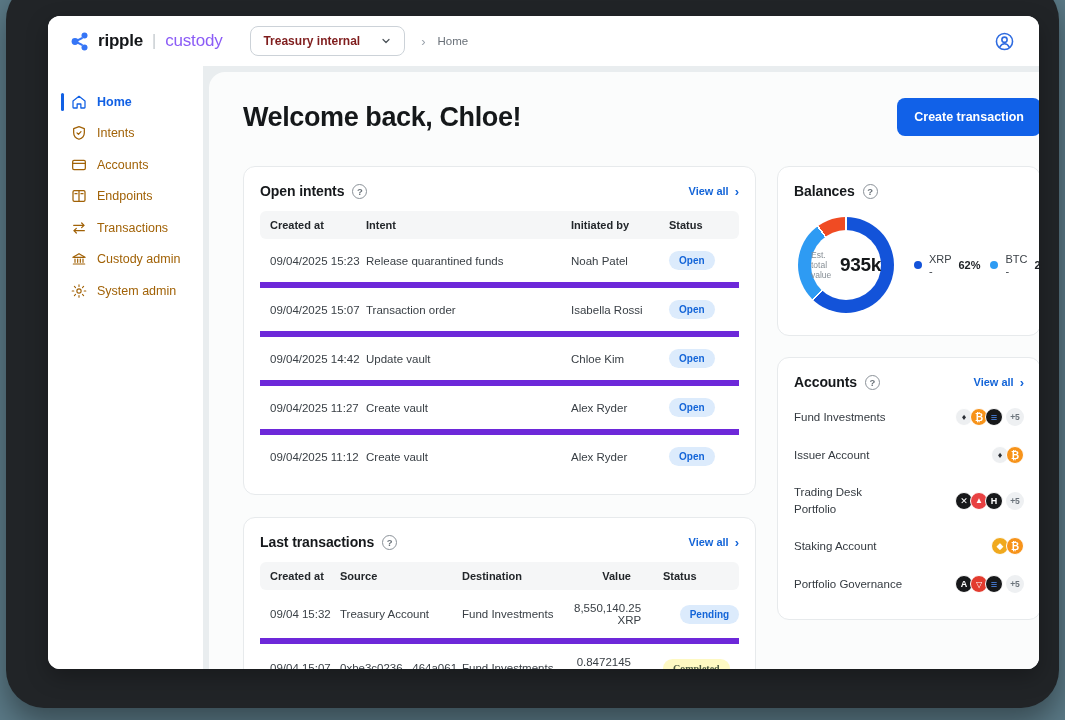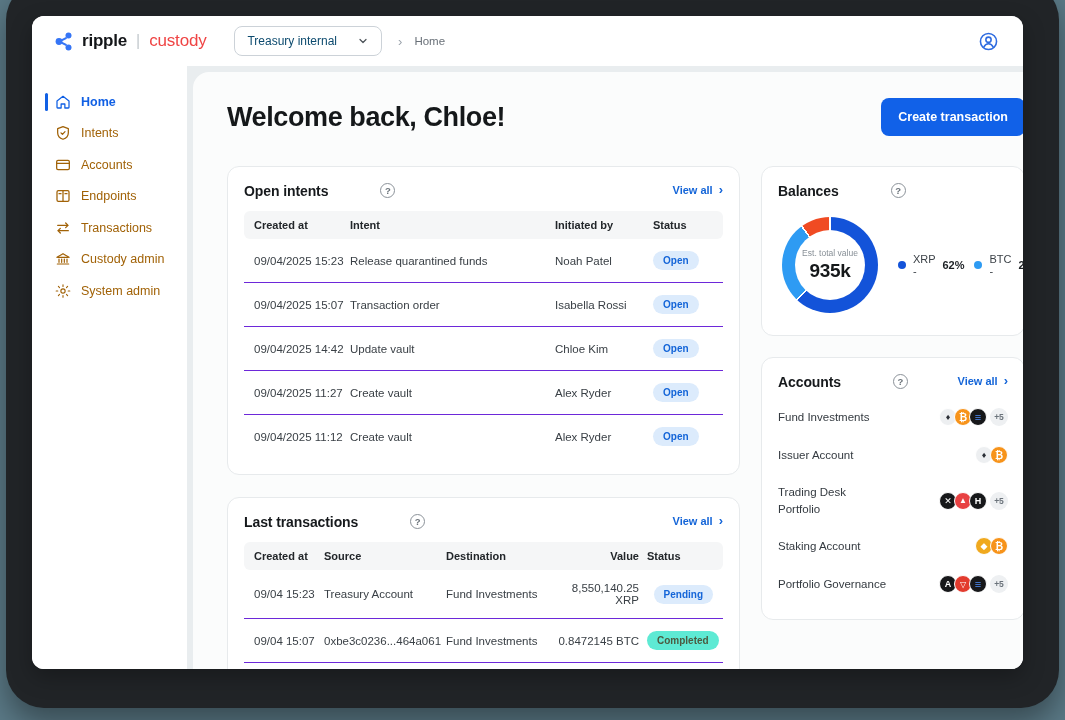--- a/index.html
+++ b/index.html
@@ -2,33 +2,33 @@
 <html><head>
 <meta charset="utf-8">
 <style>
   * { margin:0; padding:0; box-sizing:border-box; }
   html,body { width:1065px; height:720px; overflow:hidden; }
   body { background:#5b7a87; font-family:"Liberation Sans","DejaVu Sans",sans-serif; position:relative; }
 
   .device-frame { position:absolute; left:6px; top:-18px; width:1053px; height:726px;
     background:#212427; border-radius:38px; box-shadow:0 16px 30px rgba(0,0,0,.38); }
 
-  .app-window { position:absolute; left:32px; top:16px; width:991px; height:653px;
+  .app-window { position:absolute; left:48px; top:16px; width:991px; height:653px;
     background:#ffffff; border-radius:12px; overflow:hidden;
     box-shadow:0 8px 22px rgba(0,0,0,.28); }
 
   
   .topbar { height:50px; display:flex; align-items:center; padding:0 24px 0 22px; background:#fff; }
   .brand { display:flex; align-items:center; gap:7px; }
   .brand-name { font-size:17px; font-weight:700; color:#141619; letter-spacing:-0.2px; }
   .brand-divider { font-size:16px; color:#c3c9ce; font-weight:300; margin:0 2px; }
-  .brand-suffix { font-size:17px; font-weight:400; color:#ef4444; letter-spacing:-0.2px; }
+  .brand-suffix { font-size:17px; font-weight:400; color:#8b5cf6; letter-spacing:-0.2px; }
   .workspace { margin-left:28px; display:flex; align-items:center; gap:20px;
     border:1px solid #ccd2d8; border-radius:8px; padding:7px 12px; cursor:pointer; background:#fff; }
-  .workspace-label { font-size:12px; color:#0c4a6e; font-weight:400; }
+  .workspace-label { font-size:12px; color:#7f1d1d; font-weight:700; }
   .crumb-sep { margin-left:16px; color:#9aa2ab; font-size:13px; }
   .crumb { margin-left:12px; font-size:11.5px; color:#697078; }
   .topbar-right { margin-left:auto; display:flex; align-items:center; }
 
   
   .app-body { display:flex; height:603px; }
   .sidebar { width:155px; background:#fff; padding-top:20px; flex:none; }
   .side-item { position:relative; display:flex; align-items:center; gap:10px;
     height:31.5px; padding-left:23px; color:#a16207; font-size:12.5px; cursor:pointer; }
   .side-item svg { flex:none; }
@@ -44,61 +44,61 @@
   .page-title { font-size:27px; font-weight:700; color:#15181a; letter-spacing:-0.4px; padding-top:4px; }
   .primary-btn { background:#1161e8; color:#fff; border:none; border-radius:8px;
     padding:12px 17px; font-size:12.5px; font-weight:600; cursor:pointer;
     font-family:"Liberation Sans","DejaVu Sans",sans-serif; }
 
   .columns { display:flex; gap:21px; }
   .col-left { width:513px; flex:none; }
   .col-right { width:264px; flex:none; }
 
   .card { background:#fff; border:1px solid #e7eaec; border-radius:12px; padding:16px; }
-  .card-head { display:flex; align-items:flex-start; margin-bottom:12px;gap:44px; }
+  .card-head { display:flex; align-items:center; margin-bottom:12px; }
   .card-title { font-size:14px; font-weight:700; color:#16191c; letter-spacing:-0.1px; }
   .help-badge { width:15px; height:15px; border:1.2px solid #8b9299; border-radius:50%;
     color:#6a7279; font-size:9.5px; font-weight:600; display:flex; align-items:center;
     justify-content:center; margin-left:8px; cursor:pointer; }
   .view-all { margin-left:auto; display:flex; align-items:center; gap:6px; cursor:pointer; }
   .view-all-label { font-size:11px; font-weight:700; color:#1465d8; }
   .view-all-chev { color:#1465d8; font-size:13px; font-weight:700; line-height:1; }
 
   
   .t-head { display:flex; background:#f5f6f7; border-radius:6px; padding:8px 10px;
     font-size:11px; font-weight:700; color:#22262a; align-items:center; }
   .t-row { display:flex; align-items:center; padding:12px 10px; font-size:11.5px; color:#3a4046; }
-  .t-row + .t-row { border-top:1px solid #6d28d9; }
+  .t-row + .t-row { border-top:6px solid #6d28d9; }
   .badge { display:inline-block; font-size:10px; font-weight:700; border-radius:10px; padding:4px 10px; }
   .badge-open, .badge-pending { background:#dcebfc; color:#1465d8; }
-  .badge-completed { background:#5eead4; color:#4c5a40; }
+  .badge-completed { background:#fef9c3; color:#4c5a40;font-family:Liberation Serif, serif; }
 
   
   .ci-created { width:96px; flex:none; }
   .ci-intent { flex:1; }
   .ci-initiated { width:98px; flex:none; }
   .ci-status { width:60px; flex:none; }
 
   
   .ct-created { width:70px; flex:none; }
   .ct-source { width:122px; flex:none; }
   .ct-dest { width:112px; flex:none; }
-  .ct-value { flex:1; text-align:right; padding-right:8px; }
+  .ct-value { flex:1; text-align:right; padding-right:32px; }
   .ct-status { width:66px; flex:none; text-align:right; }
 
   .mb22 { margin-bottom:22px; }
   .mb21 { margin-bottom:21px; }
 
   
   .balances-flex { display:flex; align-items:center; gap:20px; padding:4px 0 6px 4px; }
   .donut { width:96px; height:96px; border-radius:50%; position:relative; flex:none;
     background:conic-gradient(#ffffff 0deg 1deg, #1353d9 1deg 222.5deg, #ffffff 222.5deg 224.5deg,
       #2e9bf3 224.5deg 322.8deg, #ffffff 322.8deg 325deg, #f04b23 325deg 359deg, #ffffff 359deg 360deg); }
   .donut-hole { position:absolute; inset:13px; background:#fff; border-radius:50%;
-    display:flex; flex-direction:column; align-items:center; justify-content:center; gap:2px; }
+    display:flex; align-items:center; justify-content:center; gap:2px; }
   .donut-label { font-size:8.5px; color:#878f96; }
   .donut-value { font-size:19px; font-weight:700; color:#15181a; letter-spacing:-0.3px; }
   .legend { display:flex; flex-direction:row; gap:10px; }
   .legend-item { display:flex; align-items:center; gap:7px; font-size:11px; color:#3c4248; }
   .legend-dot { width:8px; height:8px; border-radius:50%; flex:none; }
   .legend-pct { font-weight:700; color:#1c2024; }
 
   
   .acct-row { display:flex; align-items:center; justify-content:space-between; padding:10px 0; }
   .acct-name { font-size:11.5px; color:#343a40; max-width:110px; line-height:1.45; }
@@ -312,21 +312,21 @@
                 </span>
               </div>
               <div class="t-head">
                 <span class="ct-created">Created at</span>
                 <span class="ct-source">Source</span>
                 <span class="ct-dest">Destination</span>
                 <span class="ct-value">Value</span>
                 <span class="ct-status" style="text-align:left;">Status</span>
               </div>
               <div class="t-row">
-                <span class="ct-created">09/04 15:23</span>
+                <span class="ct-created">09/04 15:32</span>
                 <span class="ct-source">Treasury Account</span>
                 <span class="ct-dest">Fund Investments</span>
                 <span class="ct-value">8,550,140.25 XRP</span>
                 <span class="ct-status"><span class="badge badge-pending">Pending</span></span>
               </div>
               <div class="t-row">
                 <span class="ct-created">09/04 15:07</span>
                 <span class="ct-source">0xbe3c0236...464a061</span>
                 <span class="ct-dest">Fund Investments</span>
                 <span class="ct-value">0.8472145 BTC</span>

